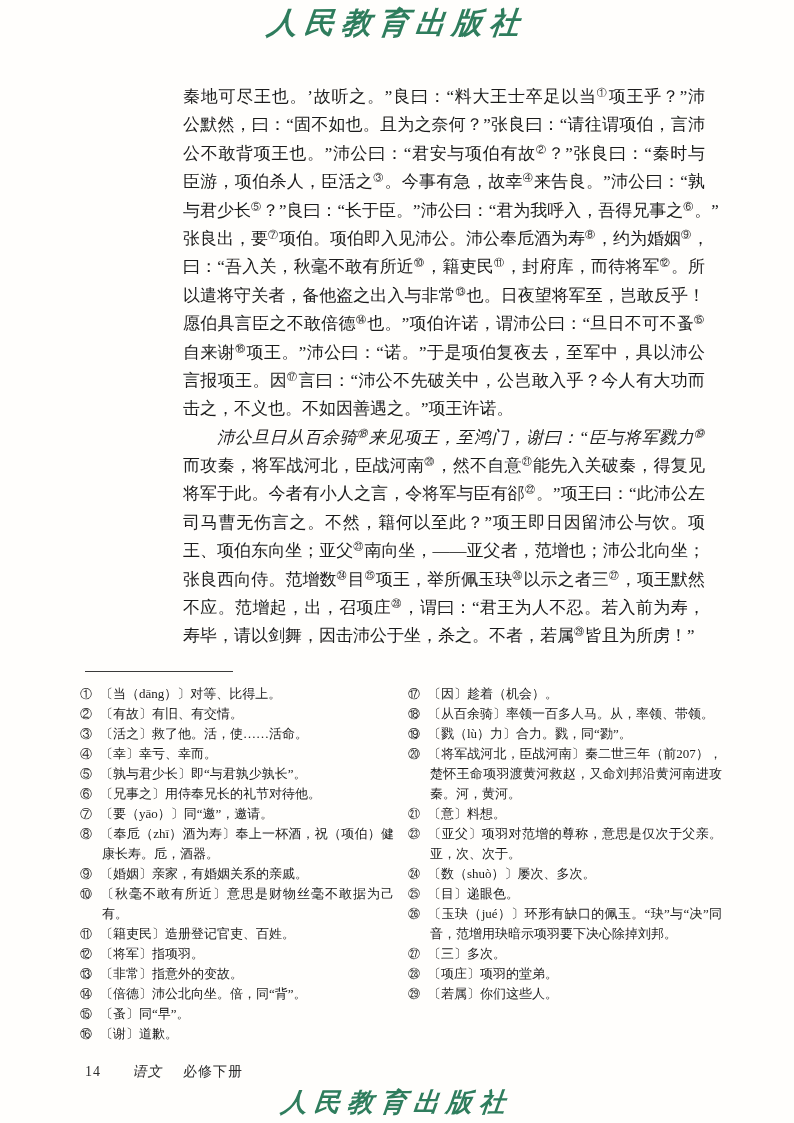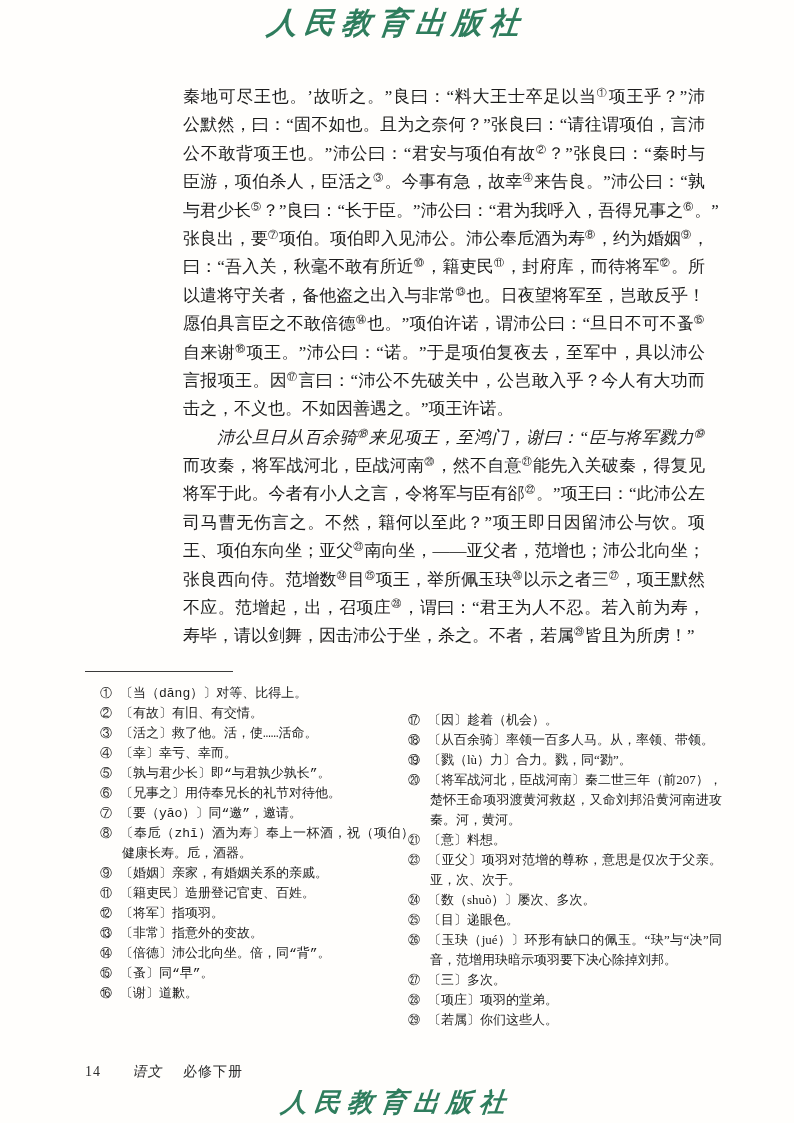--- a/index.html
+++ b/index.html
@@ -50,22 +50,22 @@
     position:absolute;left:85px;top:671px;width:148px;height:0;
     border-top:1px solid #3a3a3a;
   }
 
   
   .fn-col{
     position:absolute;top:684px;width:314px;
     font-size:13px;line-height:20px;
     text-align:justify;
   }
-  .fn-col-left{left:100px;font-family:Liberation Mono, monospace;}
-  .fn-col-right{left:408px;margin-top:26px;}
+  .fn-col-left{left:80px;}
+  .fn-col-right{left:408px;}
   .footnote{
     padding-left:22px;text-indent:-22px;
   }
   .fn-marker{
     display:inline-block;width:16px;text-indent:0;
     font-size:12px;margin-right:4px;
   }
 
   
   .footer{
@@ -111,20 +111,21 @@
   <div class="fn-col fn-col-left" id="fn-left">
       <div class="footnote"><span class="fn-marker">①</span><span>〔当（dāng）〕对等、比得上。</span></div>
       <div class="footnote"><span class="fn-marker">②</span><span>〔有故〕有旧、有交情。</span></div>
       <div class="footnote"><span class="fn-marker">③</span><span>〔活之〕救了他。活，使……活命。</span></div>
       <div class="footnote"><span class="fn-marker">④</span><span>〔幸〕幸亏、幸而。</span></div>
       <div class="footnote"><span class="fn-marker">⑤</span><span>〔孰与君少长〕即“与君孰少孰长”。</span></div>
       <div class="footnote"><span class="fn-marker">⑥</span><span>〔兄事之〕用侍奉兄长的礼节对待他。</span></div>
       <div class="footnote"><span class="fn-marker">⑦</span><span>〔要（yāo）〕同“邀”，邀请。</span></div>
       <div class="footnote"><span class="fn-marker">⑧</span><span>〔奉卮（zhī）酒为寿〕奉上一杯酒，祝（项伯）健康长寿。卮，酒器。</span></div>
       <div class="footnote"><span class="fn-marker">⑨</span><span>〔婚姻〕亲家，有婚姻关系的亲戚。</span></div>
+      <div class="footnote"><span class="fn-marker">⑩</span><span>〔秋毫不敢有所近〕意思是财物丝毫不敢据为己有。</span></div>
       <div class="footnote"><span class="fn-marker">⑪</span><span>〔籍吏民〕造册登记官吏、百姓。</span></div>
       <div class="footnote"><span class="fn-marker">⑫</span><span>〔将军〕指项羽。</span></div>
       <div class="footnote"><span class="fn-marker">⑬</span><span>〔非常〕指意外的变故。</span></div>
       <div class="footnote"><span class="fn-marker">⑭</span><span>〔倍德〕沛公北向坐。倍，同“背”。</span></div>
       <div class="footnote"><span class="fn-marker">⑮</span><span>〔蚤〕同“早”。</span></div>
       <div class="footnote"><span class="fn-marker">⑯</span><span>〔谢〕道歉。</span></div>
     </div>
 
   <div class="fn-col fn-col-right" id="fn-right">
       <div class="footnote"><span class="fn-marker">⑰</span><span>〔因〕趁着（机会）。</span></div>

